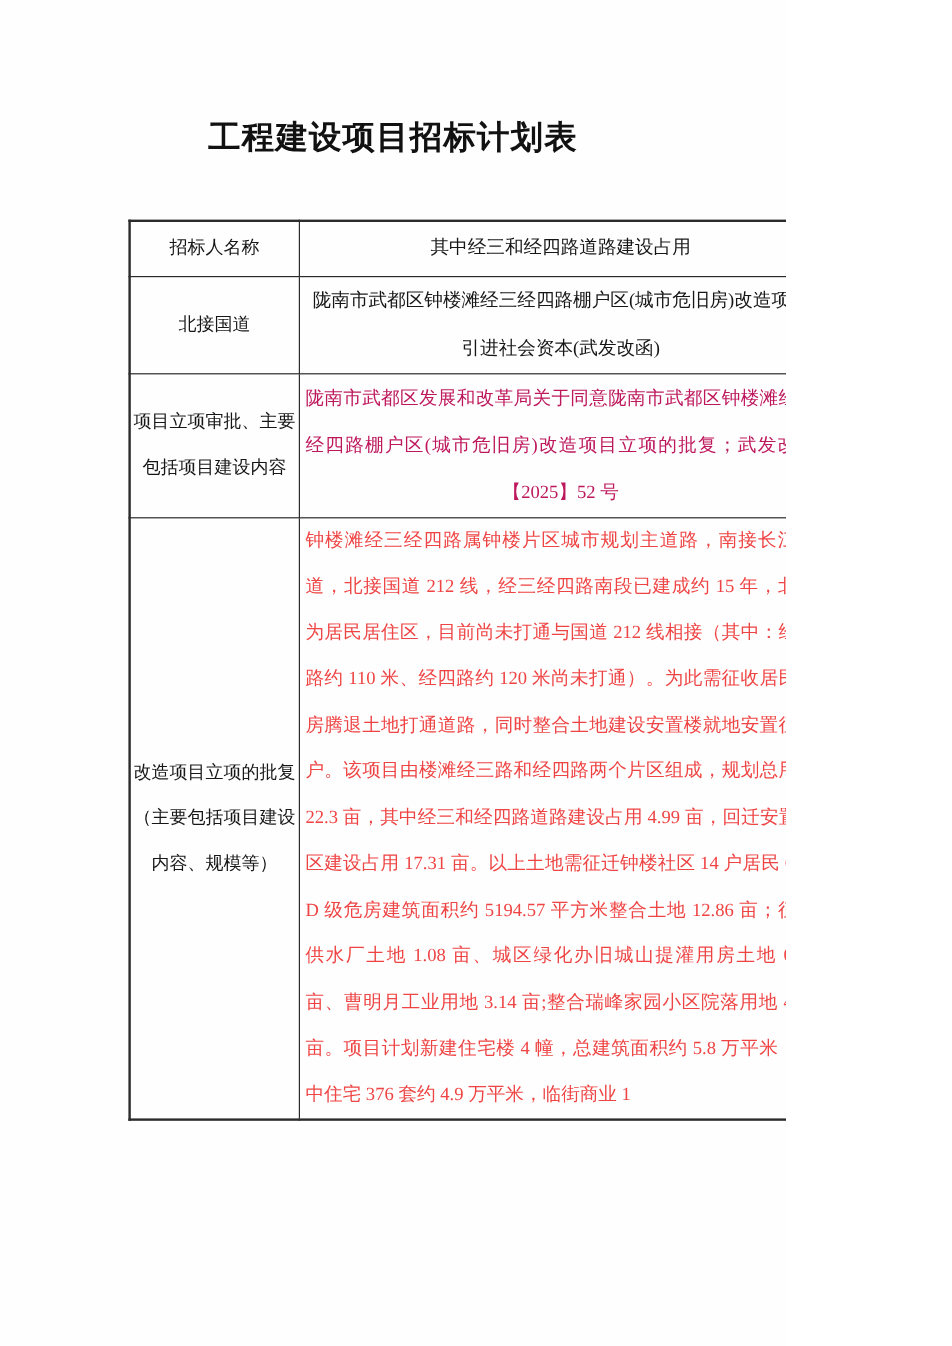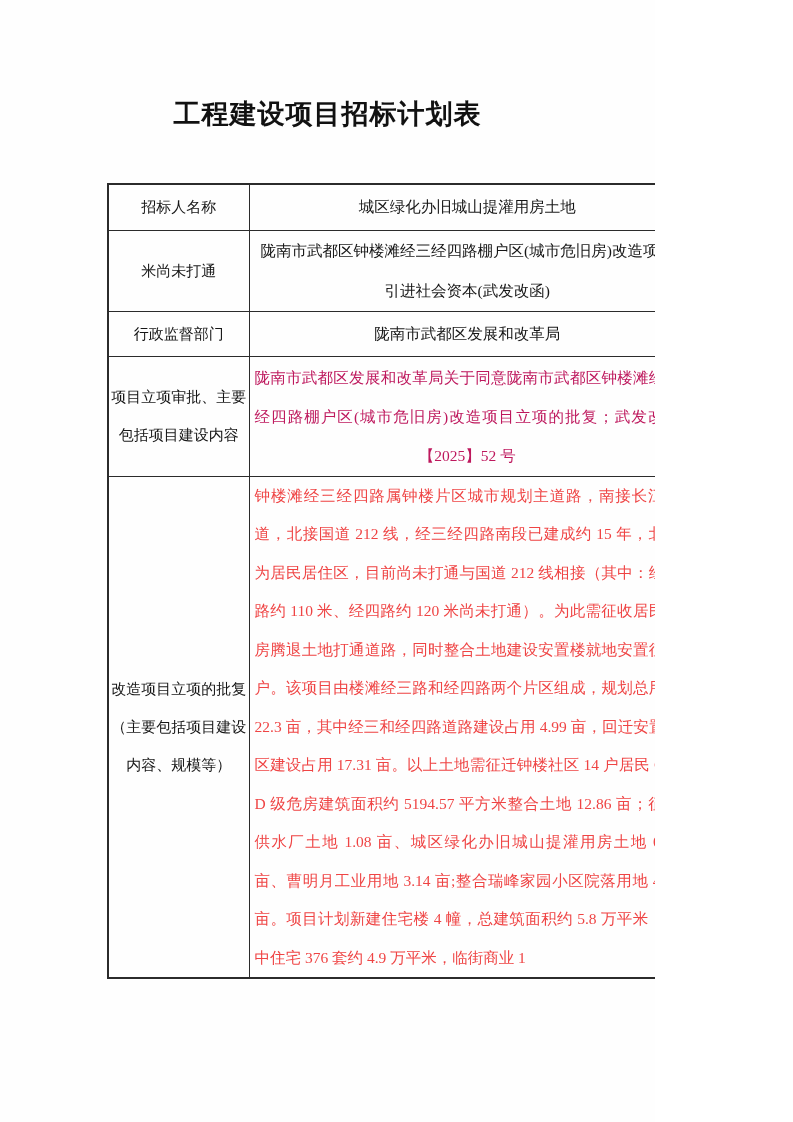--- a/index.html
+++ b/index.html
@@ -88,32 +88,28 @@
   <h1 class="doc-title">工程建设项目招标计划表</h1>
 
   <table class="bid-table">
     <colgroup>
       <col style="width:141px">
       <col style="width:437px">
     </colgroup>
     <tbody>
       <tr class="r1">
         <td class="label-cell">招标人名称</td>
-        <td class="value-center">城区绿化办旧城山提灌用房土地</td>
+        <td class="value-center">其中经三和经四路道路建设占用</td>
       </tr>
 
       <tr class="r2">
-        <td class="label-cell">米尚未打通</td>
+        <td class="label-cell">北接国道</td>
         <td class="value-center">陇南市武都区钟楼滩经三经四路棚户区(城市危旧房)改造项目引进社会资本(武发改函)</td>
       </tr>
 
-      <tr class="r3">
-        <td class="label-cell">行政监督部门</td>
-        <td class="value-center">陇南市武都区发展和改革局</td>
-      </tr>
 
       <tr class="r4">
         <td class="label-cell">项目立项审批、主要包括项目建设内容</td>
         <td class="value-approval">陇南市武都区发展和改革局关于同意陇南市武都区钟楼滩经三经四路棚户区(城市危旧房)改造项目立项的批复；武发改函【2025】52 号</td>
       </tr>
 
       <tr class="r5">
         <td class="label-cell">改造项目立项的批复（主要包括项目建设内容、规模等）</td>
         <td class="value-overview">钟楼滩经三经四路属钟楼片区城市规划主道路，南接长江大道，北接国道 212 线，经三经四路南段已建成约 15 年，北段为居民居住区，目前尚未打通与国道 212 线相接（其中：经三路约 110 米、经四路约 120 米尚未打通）。为此需征收居民住房腾退土地打通道路，同时整合土地建设安置楼就地安置征收户。该项目由楼滩经三路和经四路两个片区组成，规划总用地 22.3 亩，其中经三和经四路道路建设占用 4.99 亩，回迁安置小区建设占用 17.31 亩。以上土地需征迁钟楼社区 14 户居民 C、D 级危房建筑面积约 5194.57 平方米整合土地 12.86 亩；征收供水厂土地 1.08 亩、城区绿化办旧城山提灌用房土地 0.47 亩、曹明月工业用地 3.14 亩;整合瑞峰家园小区院落用地 4.75 亩。项目计划新建住宅楼 4 幢，总建筑面积约 5.8 万平米，其中住宅 376 套约 4.9 万平米，临街商业 1</td>
       </tr>

